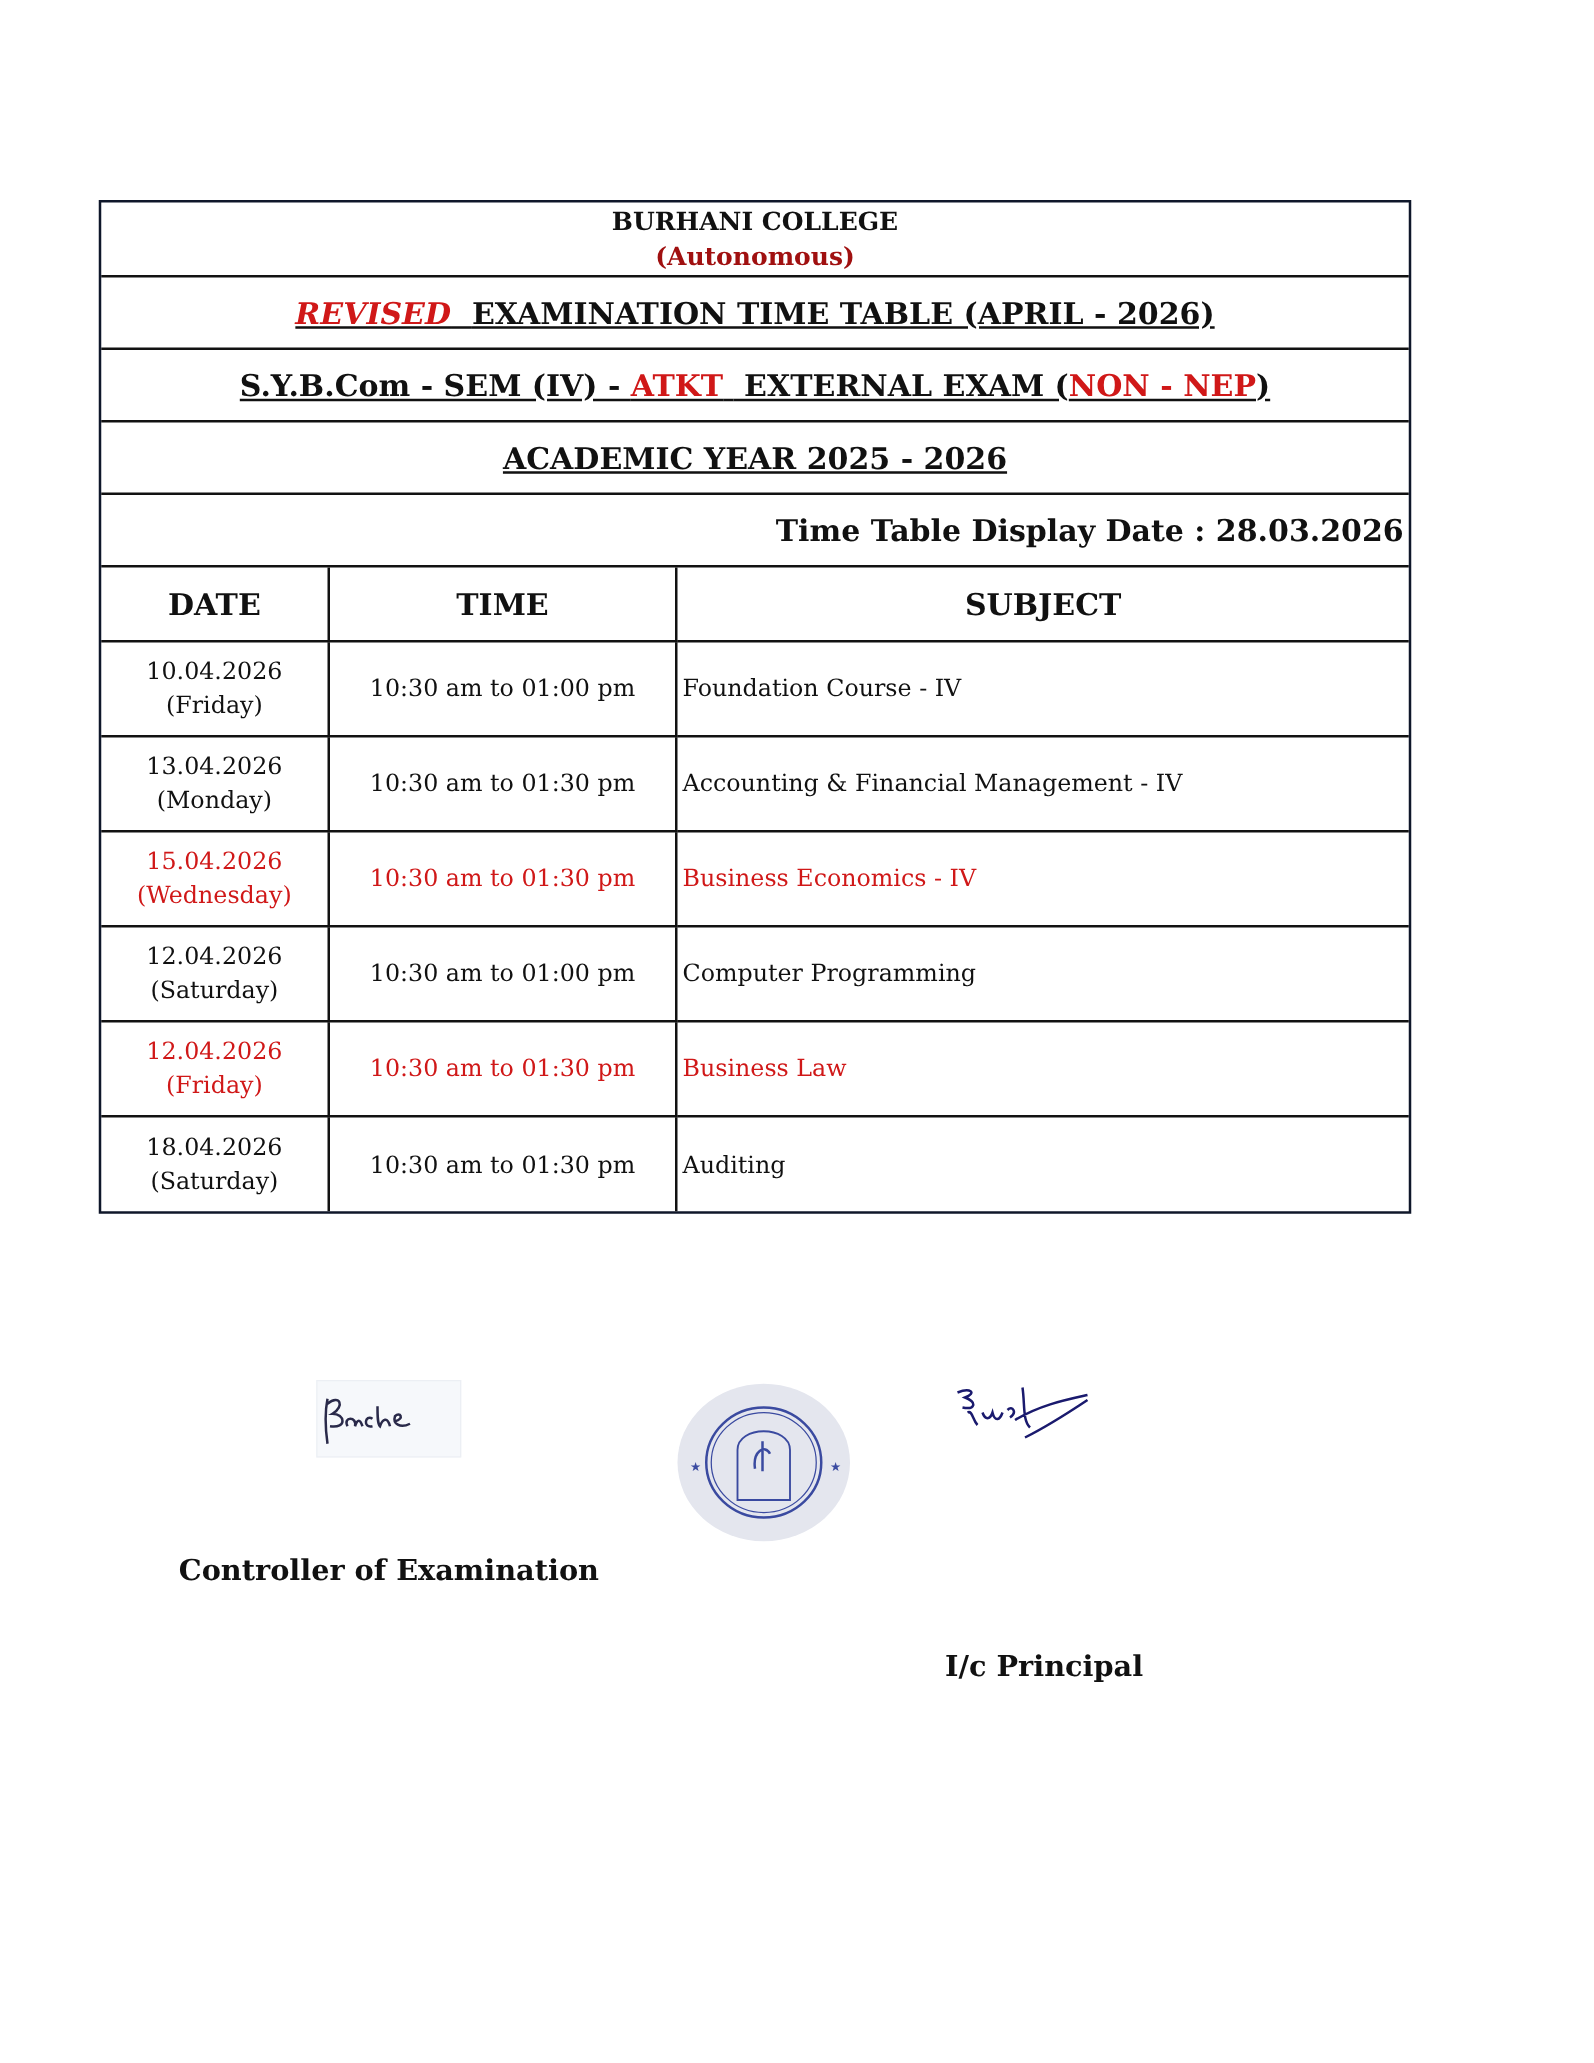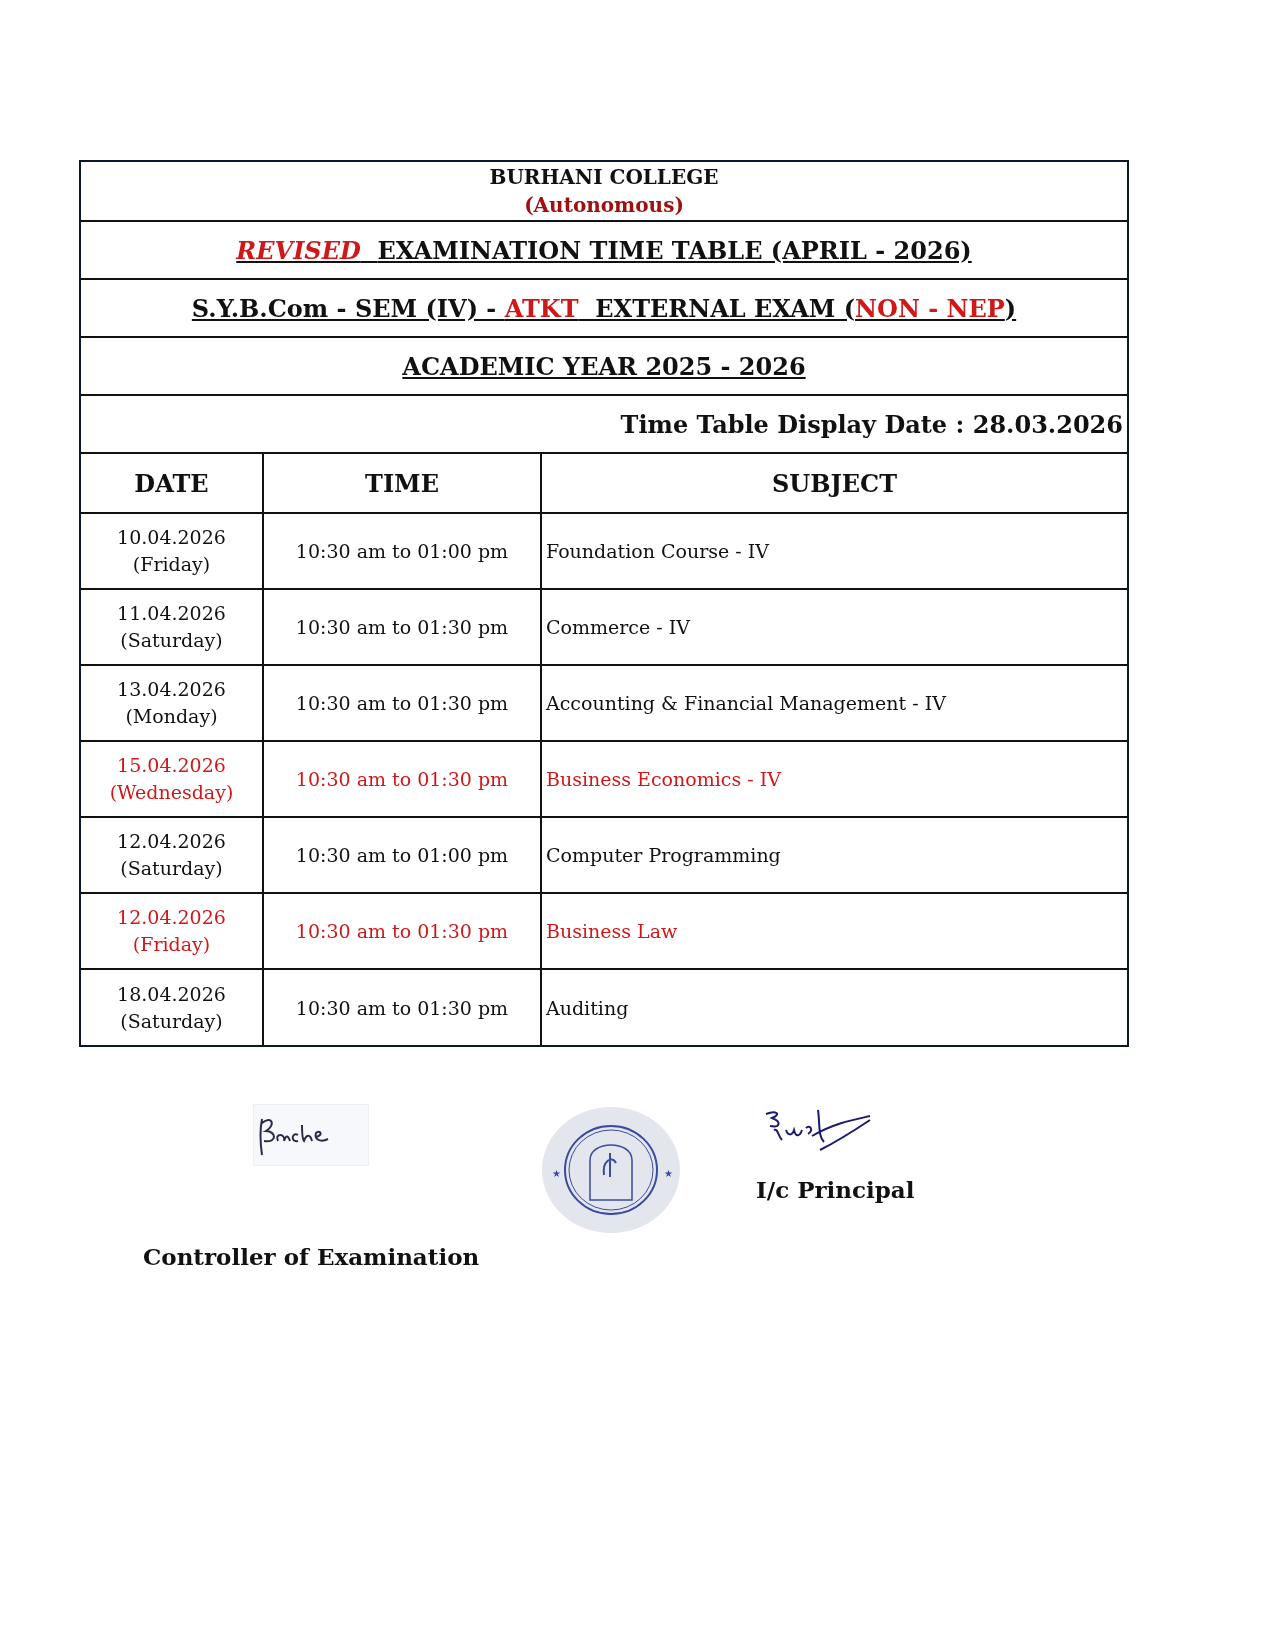--- a/index.html
+++ b/index.html
@@ -69,28 +69,20 @@
         <tr>
           <td class="date">
             <div>10.04.2026</div>
             <div>(Friday)</div>
           </td>
           <td class="time">10:30 am to 01:00 pm</td>
           <td class="subj">Foundation Course - IV</td>
         </tr>
         <tr>
           <td class="date">
-            <div>11.04.2026</div>
-            <div>(Saturday)</div>
-          </td>
-          <td class="time">10:30 am to 01:30 pm</td>
-          <td class="subj">Commerce - IV</td>
-        </tr>
-        <tr>
-          <td class="date">
             <div>13.04.2026</div>
             <div>(Monday)</div>
           </td>
           <td class="time">10:30 am to 01:30 pm</td>
           <td class="subj">Accounting &amp; Financial Management - IV</td>
         </tr>
         <tr class="hl">
           <td class="date">
             <div>15.04.2026</div>
             <div>(Wednesday)</div>
@@ -144,13 +136,13 @@
   </svg>
 </div>
 
 <div class="sig sig2">
   <svg width="120" height="65" viewBox="0 0 120 65">
     <path d="M6 14 C16 10 22 14 12 18 C22 22 20 28 10 26 M14 30 C18 28 18 36 22 40 M26 30 C28 36 32 36 34 30 C36 38 40 36 42 30 M46 28 C50 24 54 30 48 34 M58 10 C60 24 58 36 64 42 M52 36 C72 24 92 20 110 16 M60 50 C80 40 98 28 110 20" stroke="#1a1a6e" stroke-width="2" fill="none"></path>
   </svg>
 </div>
 
 <div class="sig-label" style="left:143px; top:1243px;">Controller of Examination</div>
-<div class="sig-label" style="left:756px; top:1176px;text-align:center;">I/c Principal</div>
+<div class="sig-label" style="left:756px; top:1320px;text-align:center;">I/c Principal</div>
 
 </body></html>

